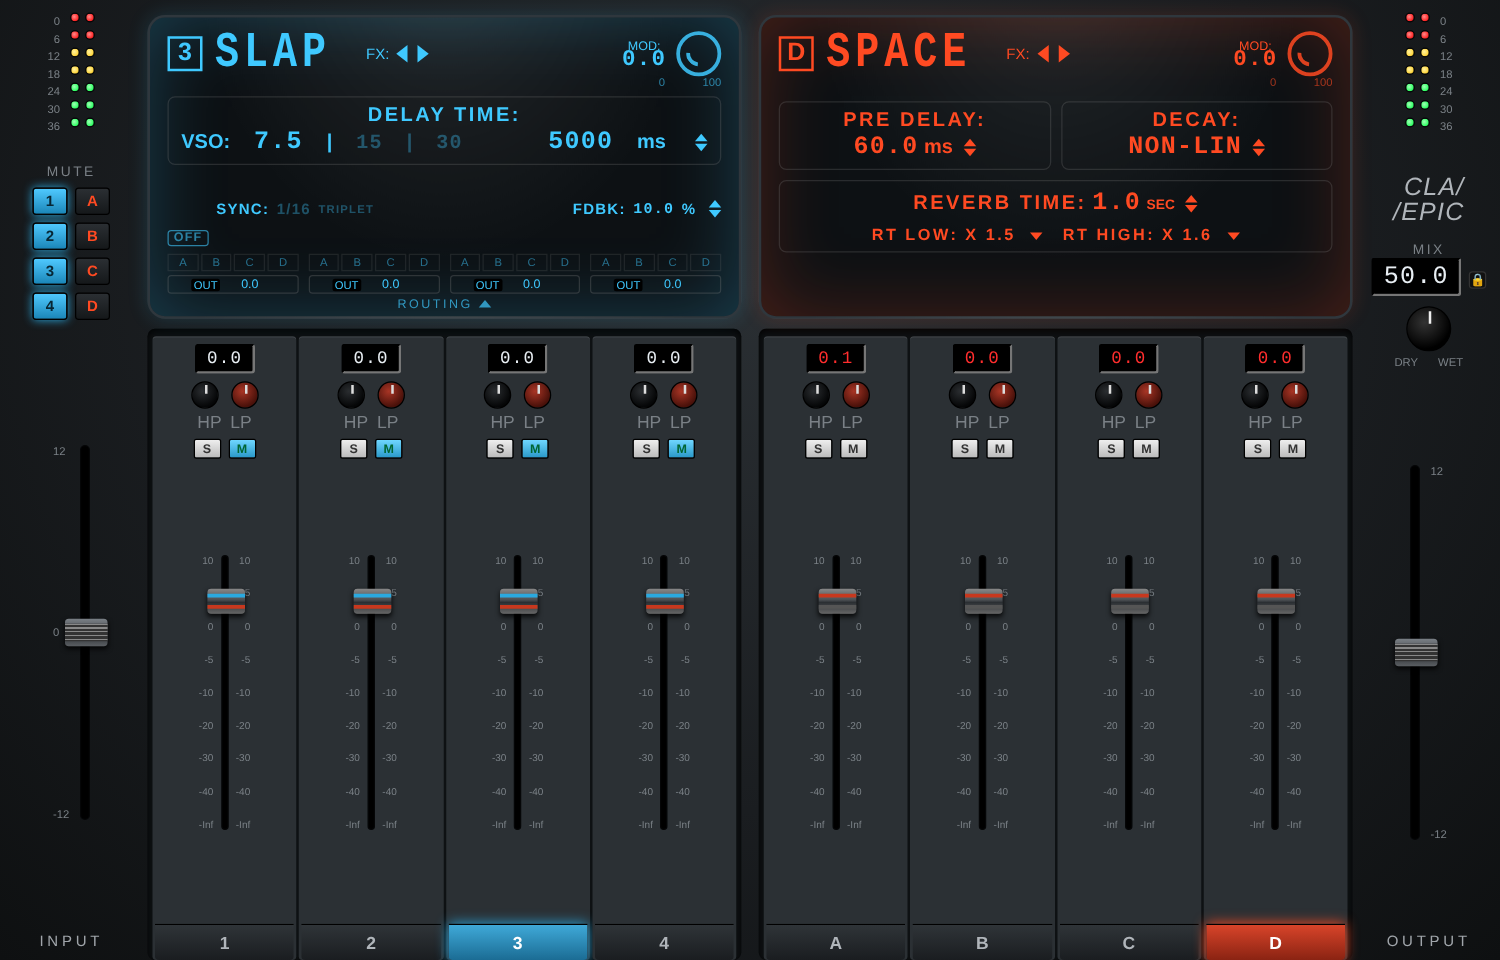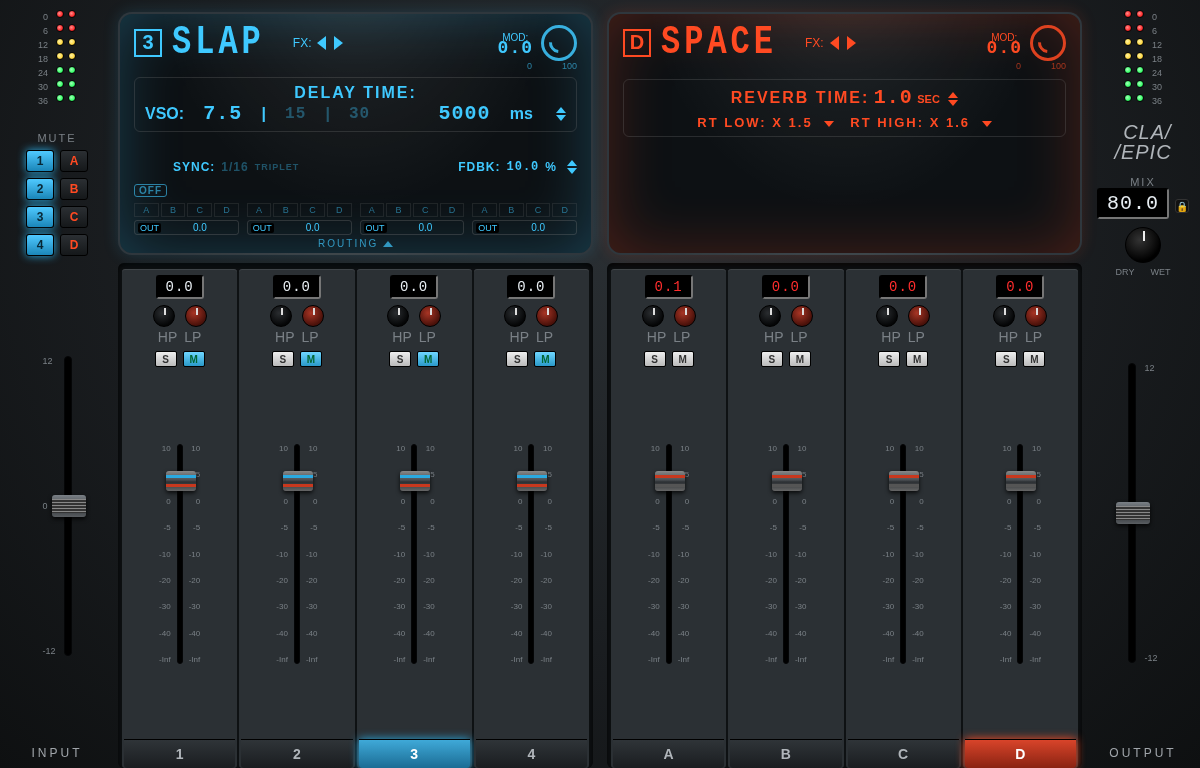--- a/index.html
+++ b/index.html
@@ -84,30 +84,30 @@
 .srow{display:flex; gap:8px; margin-top:4px;}
 .srow>.sub{flex:1;}
 
 .syncrow{display:flex; align-items:center; gap:6px; font-size:12px; letter-spacing:1px; margin-top:4px; font-weight:900;}
 .pill{border:1px solid currentColor; border-radius:3px; padding:0 4px; font-size:10px; opacity:.6;margin-top:48px;}
 
 .routing{display:flex; gap:8px; margin-top:6px; justify-content:space-between;}
 .route{flex:1;}
 .rhead{display:flex; gap:2px; margin-bottom:3px;}
 .rhead span{flex:1; font-size:9px; text-align:center; border:1px solid rgba(127,127,127,.35); padding:1px 0; opacity:.5;}
-.rbody{display:flex; gap:4px; align-items:center; border:1px solid rgba(127,127,127,.3); border-radius:3px; padding:1px 3px; font-size:10px;}
+.rbody{display:flex; gap:4px; align-items:center; border:1px solid rgba(127,127,127,.3); border-radius:3px; padding:1px 18px; font-size:10px;}
 .rbody .out{font-size:9px; background:#000; color:var(--blue); padding:0 2px; border-radius:2px;}
 .routing-label{text-align:center; font-size:10px; letter-spacing:2px; opacity:.7; margin-top:3px;}
 .routing-label .chev.u{border-bottom-color:currentColor;}
 
 
 .rt{font-size:13px; letter-spacing:2px;}
 
 
-.brand{font-size:20px; font-style:italic; color:#b0b5ba; letter-spacing:1px; line-height:20px; text-align:right; margin-top:14px;}
+.brand{font-size:20px; font-style:italic; color:#b0b5ba; letter-spacing:1px; line-height:20px; text-align:right; margin-top:32px;}
 
 
 .mixbox{display:flex; flex-direction:column; align-items:center; margin-top:14px;}
 .mixbox .seg-disp{font-size:20px; padding:2px 8px;}
 .knob-lg{width:36px; height:36px; border-radius:50%; background:radial-gradient(circle at 40% 35%,#333,#000 70%);
  border:1px solid #000; position:relative; margin:8px 0 4px 0;}
 .knob-lg::after{content:""; position:absolute; top:3px; left:50%; width:2px; height:10px; background:#eee; transform-origin:1px 15px; transform:rotate(0deg);}
 .drywet{display:flex; gap:16px; font-size:9px; color:var(--dim);}
 .lock{width:14px; height:14px; font-size:10px; line-height:14px; text-align:center; background:#111; border:1px solid #333; border-radius:3px; margin-top:4px; margin-left:auto;}
 
@@ -342,20 +342,39 @@
          <span class="val seg">0.0</span>
        </div>
        <div class="moddial"></div>
      </div>
    </div>
    <div class="modsub">
             <span>0</span>
             <span>100</span>
           </div>
 
+   <div class="srow">
+     <div class="sub" style="text-align:center;">
+       <div class="hdr rt">PRE DELAY:</div>
+       <div><span class="big seg">60.0</span>
+        <span>ms</span>
+        <span class="updn">
+                  <span class="chev u"></span>
+                  <span class="chev d"></span>
+                </span></div>
+     </div>
+     <div class="sub" style="text-align:center;">
+       <div class="hdr rt">DECAY:</div>
+       <div><span class="big seg">NON-LIN</span>
+        <span class="updn">
+                  <span class="chev u"></span>
+                  <span class="chev d"></span>
+                </span></div>
+     </div>
+   </div>
 
    <div class="sub" style="text-align:center; margin-top:8px;">
      <div><span class="hdr rt">REVERB TIME:</span>
       <span class="big seg">1.0</span>
       <span style="font-size:11px;">SEC</span>
       <span class="updn">
                 <span class="chev u"></span>
                 <span class="chev d"></span>
               </span></div>
      <div class="scrow rt" style="justify-content:center; gap:16px; margin-top:6px;">
@@ -754,21 +773,21 @@
           <div>36</div>
         </div>
  </div>
  <div class="brand">
    <div>CLA/</div>
         <div>/EPIC</div>
  </div>
  <div class="mixbox">
    <div style="font-size:11px; letter-spacing:2px; color:var(--dim);">MIX</div>
    <div class="mix-row">
-     <div class="seg-disp wht">80.0</div>
+     <div class="seg-disp wht">50.0</div>
      <div class="lock">🔒</div>
    </div>
    <div class="knob-lg"></div>
    <div class="drywet">
           <span>DRY</span>
           <span>WET</span>
         </div>
  </div>
  <div class="big-fader">
    <div class="track">

